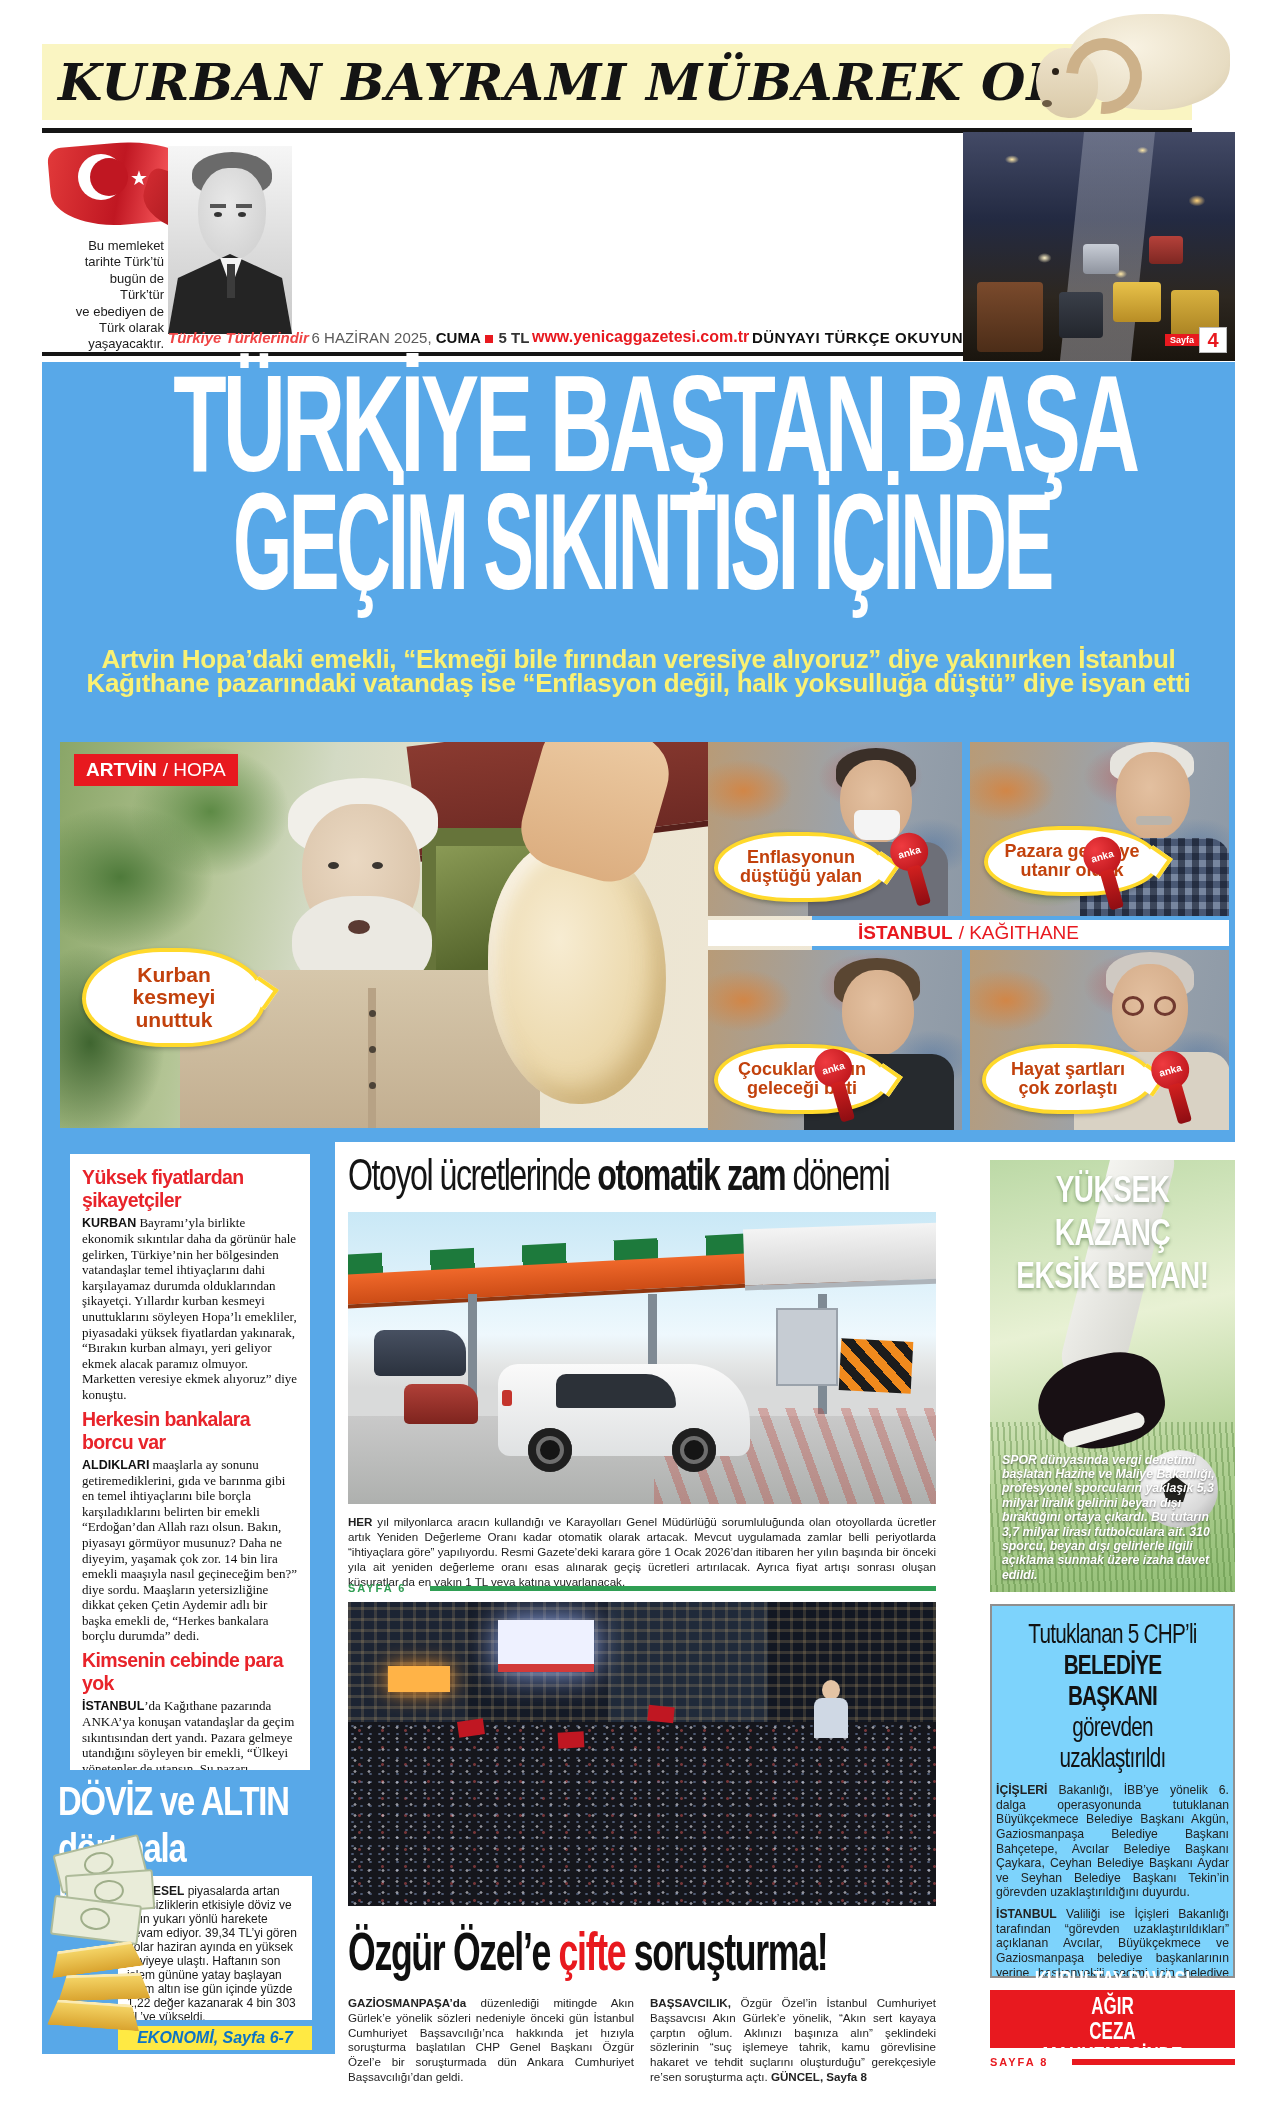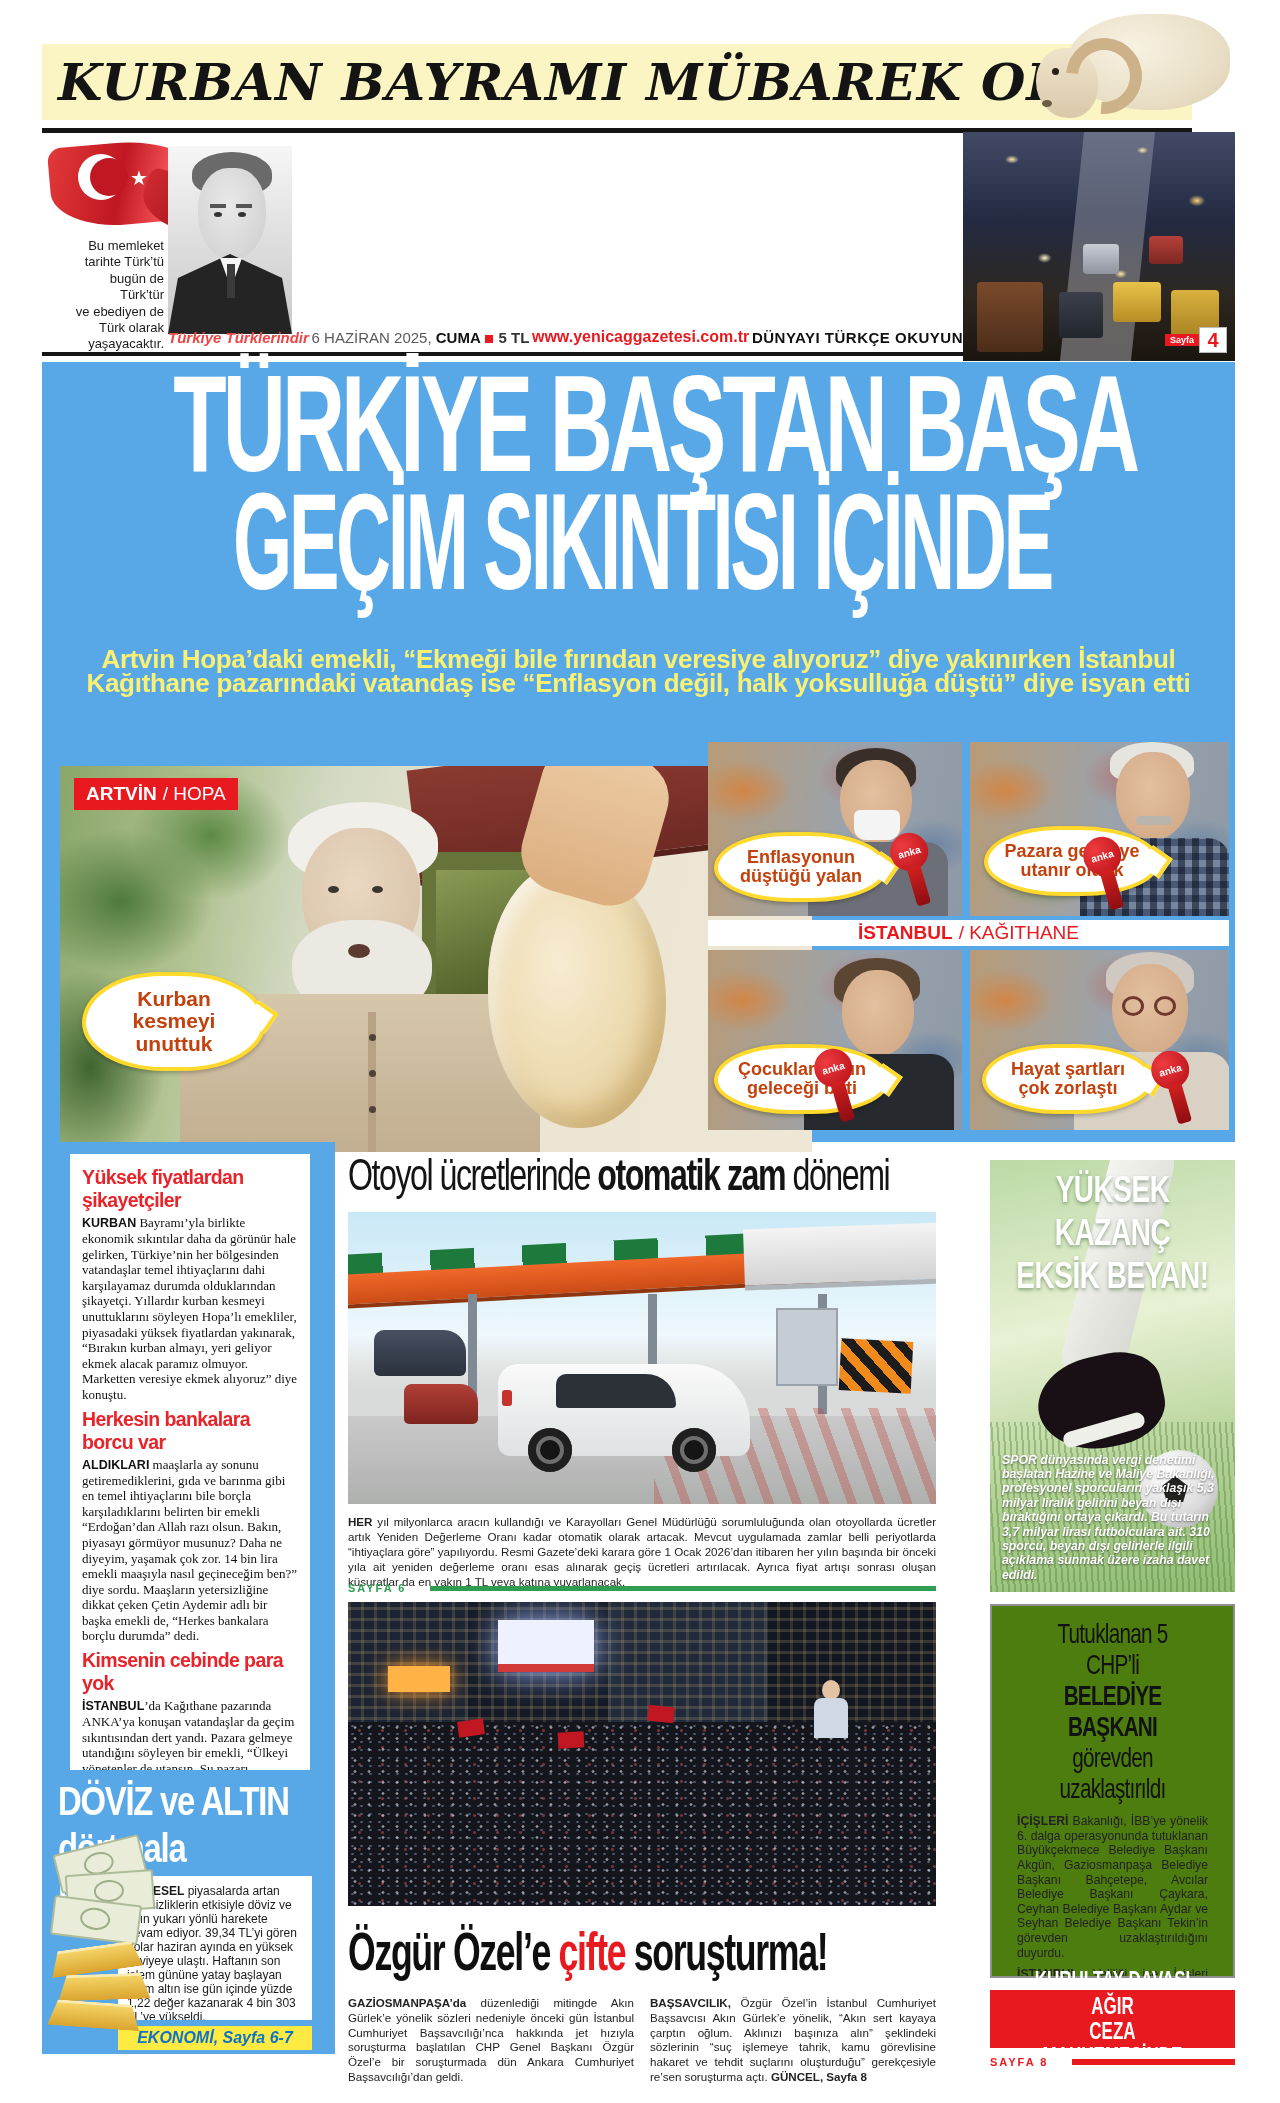--- a/index.html
+++ b/index.html
@@ -107,21 +107,21 @@
       font-size:26px;letter-spacing:-0.3px;}
   .sub1{top:282px;} .sub2{top:306px;}
 
   
   .photo{position:absolute;overflow:hidden;}
   .photoL{position:absolute;left:18px;top:380px;width:752px;height:386px;overflow:hidden;
       background:
       radial-gradient(130px 100px at 8% 35%,#4e7a3a,rgba(78,122,58,0) 72%),
       radial-gradient(110px 90px at 20% 18%,#5d8a45,rgba(93,138,69,0) 72%),
       radial-gradient(100px 130px at 4% 78%,#3f6530,rgba(63,101,48,0) 75%),
-      linear-gradient(100deg,#8aa668 0%,#b3c494 20%,#d3dac4 34%,#eae4d1 55%,#efe7d5 100%); margin-top: 24px;}
+      linear-gradient(100deg,#8aa668 0%,#b3c494 20%,#d3dac4 34%,#eae4d1 55%,#efe7d5 100%);}
   .awning{position:absolute;right:-30px;top:-22px;width:430px;height:110px;background:
       linear-gradient(#8a3a30,#6e2a24);transform:rotate(-7deg);border-bottom:6px solid #57201b;}
   .kiosk{position:absolute;left:362px;top:86px;width:148px;height:190px;background:#66743a;}
   .kiosk .pane{position:absolute;left:14px;top:18px;width:120px;height:150px;background:
       linear-gradient(160deg,#8a9a55,#55652c 70%);}
   .oldman{position:absolute;left:150px;top:36px;width:300px;height:350px;}
   .oldman .hair{position:absolute;left:78px;top:0;width:150px;height:80px;background:#f1efe9;border-radius:50% 50% 40% 40%;}
   .oldman .face{position:absolute;left:92px;top:26px;width:118px;height:140px;background:
       radial-gradient(ellipse at 45% 40%,#ead8c2,#d6bfa4);border-radius:46% 46% 50% 50%;}
   .oldman .beard{position:absolute;left:82px;top:118px;width:140px;height:100px;background:#ebe9e2;
@@ -294,21 +294,21 @@
   .sports .ball{position:absolute;left:150px;top:290px;width:78px;height:78px;border-radius:50%;
       background:radial-gradient(circle at 35% 28%,#ffffff,#d9d9d9 62%,#9c9c9c);}
   .sports .ball .pent{position:absolute;left:22px;top:26px;width:26px;height:26px;background:#23231f;
       clip-path:polygon(50% 0,100% 38%,81% 100%,19% 100%,0 38%);}
   .sports-title{position:absolute;left:0;top:12px;width:100%;text-align:center;color:#fff;font-weight:bold;
       font-size:34px;line-height:40px;letter-spacing:-0.5px;transform:scale(0.82,1.08);
       text-shadow:0 2px 4px rgba(40,80,30,.45);z-index:2;}
   .sports-body{position:absolute;left:12px;right:8px;bottom:10px;color:#fff;font-weight:bold;font-style:italic;
       font-size:12.3px;line-height:1.17;text-shadow:0 1px 2px rgba(0,0,0,.5);z-index:2;}
   .chp{position:absolute;left:990px;top:1604px;width:245px;height:374px;border:2px solid #8f8f8f;
-      box-sizing:border-box;background:#4d7c0f;padding:12px 25px;overflow:hidden;}
+      box-sizing:border-box;background:#7dd3fc;padding:12px 4px;overflow:hidden;}
   .chp-head{text-align:center;color:#121212;font-size:28px;line-height:31px;letter-spacing:-1px;
       transform:scaleX(0.74);transform-origin:center;margin-bottom:10px;}
   .chp-head .bold{font-weight:bold;}
   .chp p{margin:0 0 7px;font-size:12.2px;line-height:1.2;color:#222;text-align:justify;}
   .kurultay{position:absolute;left:990px;top:1990px;width:245px;height:58px;background:#e8191f;
       display:flex;align-items:center;justify-content:center;}
   .kurultay-text{color:#fff;font-weight:bold;font-size:23px;line-height:1.1;text-align:center;
       transform:scaleX(0.74);white-space:pre-line;}
   .s8{left:990px;top:2056px;width:245px;}
   .s8 .tag{color:#e8191f;font-weight:bold;font-size:11px;letter-spacing:2px;}

